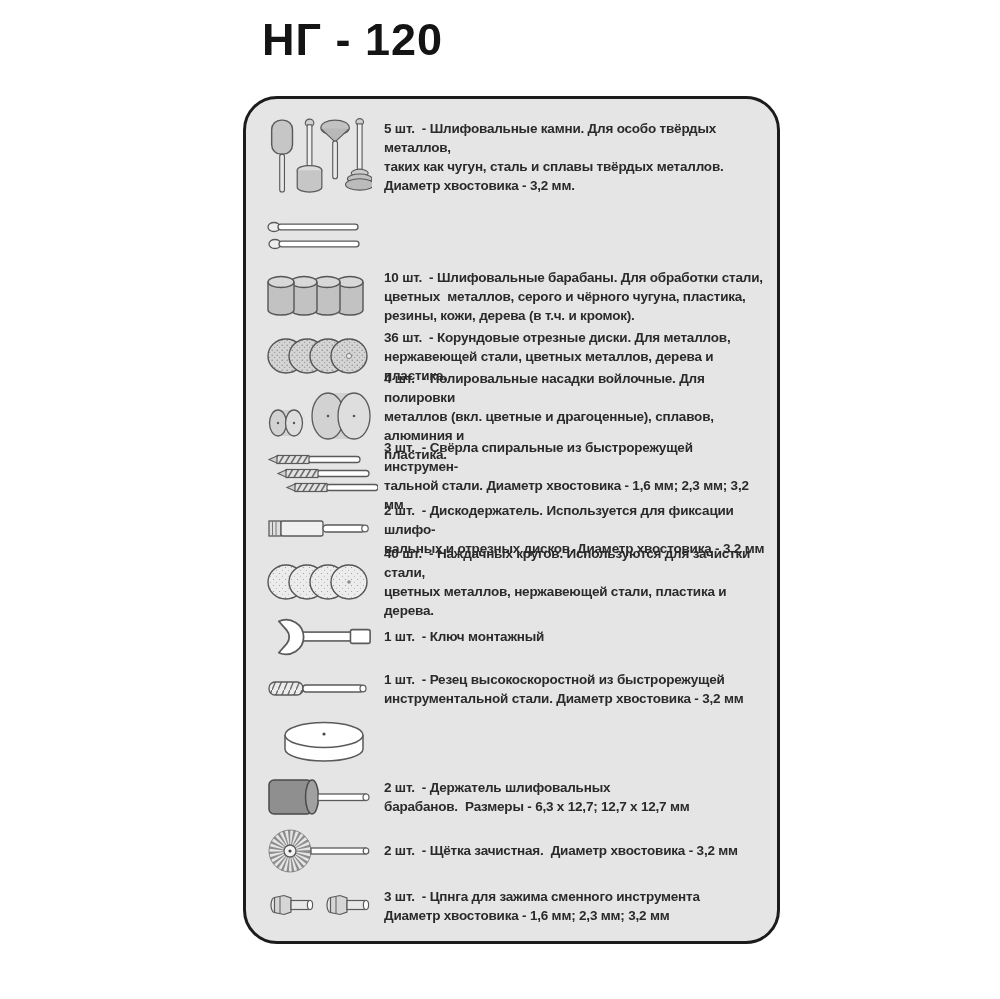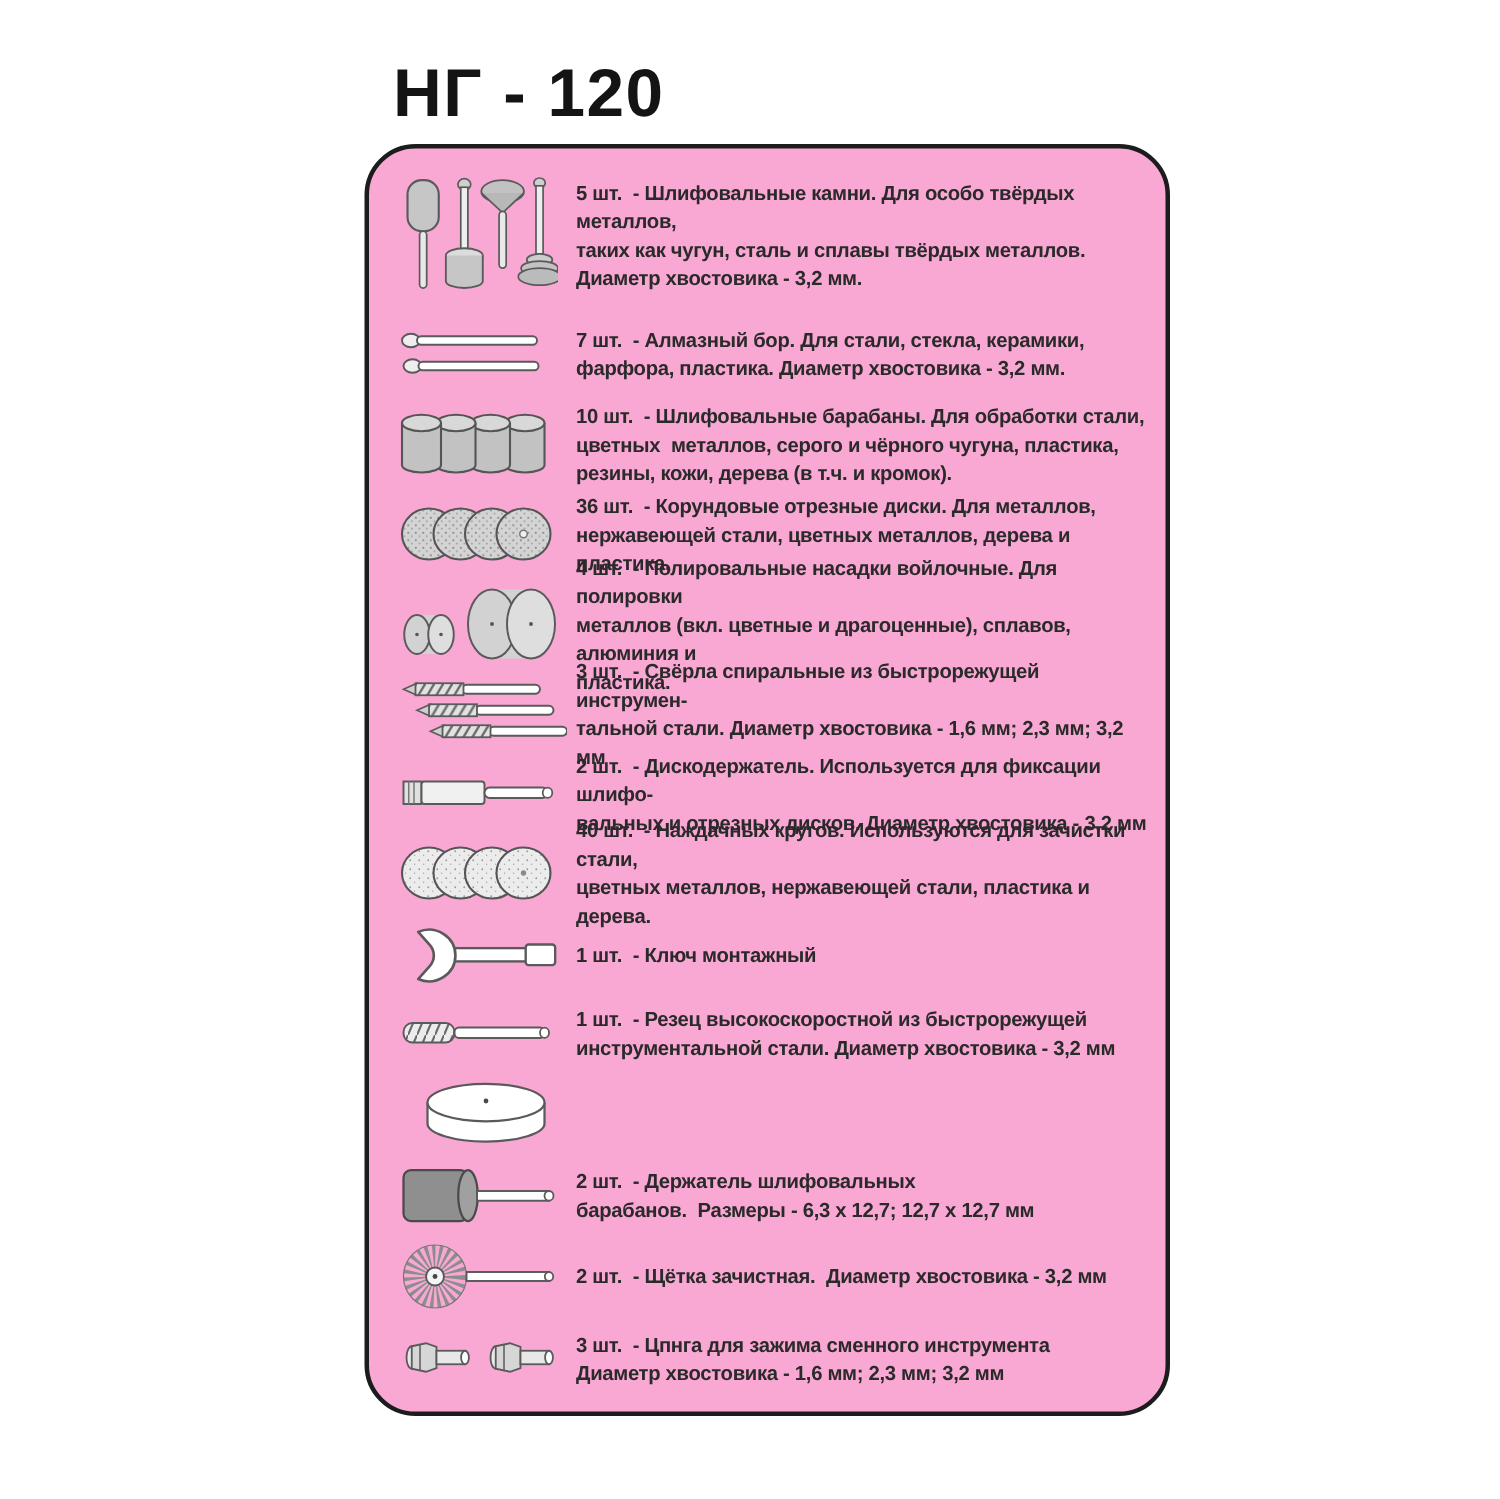--- a/index.html
+++ b/index.html
@@ -1,27 +1,27 @@
 <!DOCTYPE html>
 <html><head>
 <meta charset="utf-8">
 <style>
   html,body{margin:0;padding:0;}
   body{
     width:1000px;height:999px;background:#ffffff;position:relative;
     font-family:"Liberation Sans",sans-serif;color:#262626;overflow:hidden;
   }
   .page-title{
-    position:absolute;left:262px;top:36px;
+    position:absolute;left:262px;top:14px;
     font-size:45px;font-weight:700;letter-spacing:1px;color:#141414;text-align:right;
   }
   .panel{
     position:absolute;left:243px;top:96px;width:537px;height:848px;
     border:3px solid #1c1c1c;border-radius:34px;box-sizing:border-box;
-    background:#f9a8d4;padding:10px 10px 10px 20px;
+    background:#e5e5e5;padding:10px 10px 10px 20px;
     display:flex;flex-direction:column;justify-content:space-between;
   }
   .row{display:flex;align-items:center;}
   .icon-cell{width:118px;flex:0 0 118px;display:flex;align-items:center;}
   .icon-cell svg{display:block;}
   .row-text{
     font-size:13.5px;font-weight:700;line-height:19px;letter-spacing:-0.2px;
     white-space:pre-wrap;width:400px;color:#2a2a2a;
   }
 </style>
@@ -58,22 +58,20 @@
 
   <div class="row" style="height:48px">
     <div class="icon-cell">
       <svg width="100" height="34" viewBox="0 0 100 34">
         <ellipse cx="8" cy="8" rx="6" ry="4.5" fill="#eeeeee" stroke="#5a5a5a" stroke-width="1.3"></ellipse>
         <rect x="12" y="5.2" width="80" height="5.6" rx="2.8" fill="#ffffff" stroke="#5a5a5a" stroke-width="1.3"></rect>
         <ellipse cx="9" cy="25" rx="6" ry="4.5" fill="#eeeeee" stroke="#5a5a5a" stroke-width="1.3"></ellipse>
         <rect x="13" y="22.2" width="80" height="5.6" rx="2.8" fill="#ffffff" stroke="#5a5a5a" stroke-width="1.3"></rect>
       </svg>
     </div>
-    <div class="row-text">7 шт.  - Алмазный бор. Для стали, стекла, керамики,
-фарфора, пластика. Диаметр хвостовика - 3,2 мм.</div>
   </div>
 
   <div class="row" style="height:58px">
     <div class="icon-cell">
       <svg width="98" height="48" viewBox="0 0 98 48">
         <g>
           <path d="M71,10 v28 a13,5 0 0 0 26,0 v-28" fill="#c2c2c2" stroke="#555" stroke-width="1.4"></path>
           <ellipse cx="84" cy="10" rx="13" ry="5.5" fill="#d8d8d8" stroke="#555" stroke-width="1.4"></ellipse>
         </g>
         <g>

